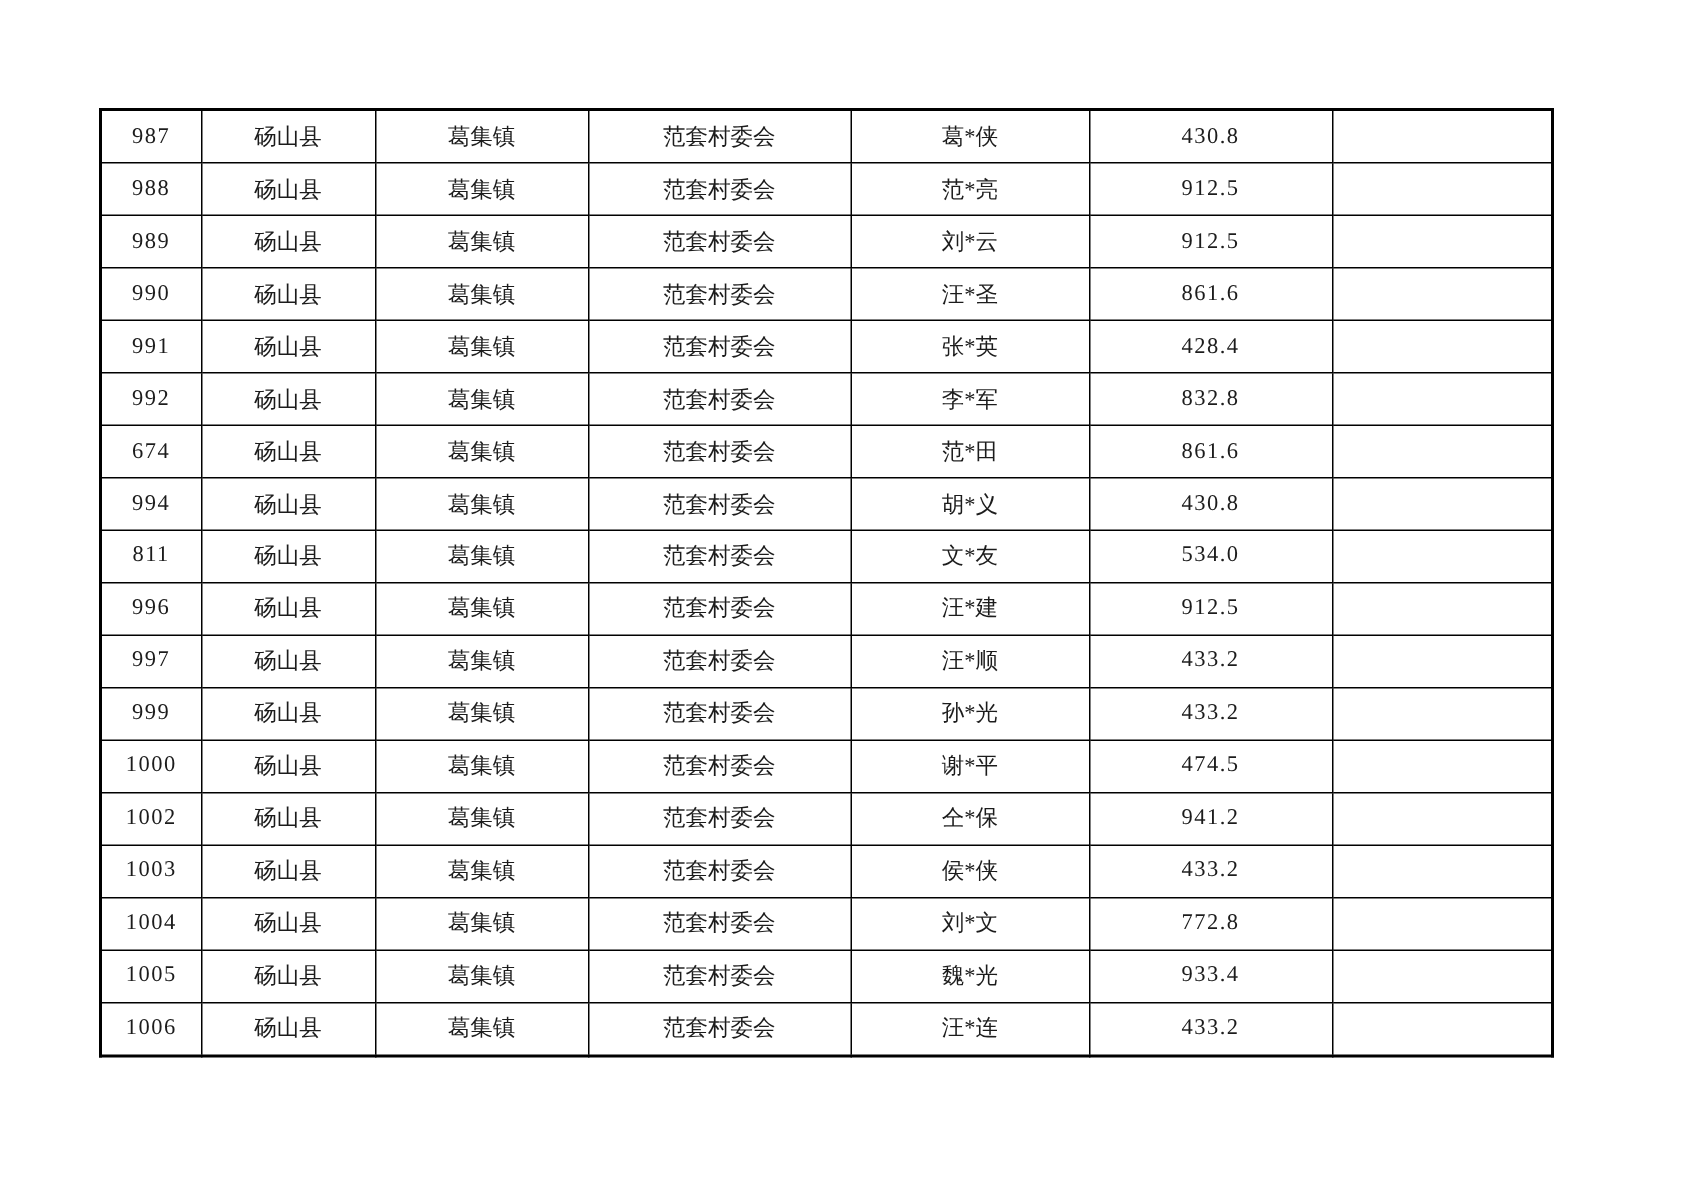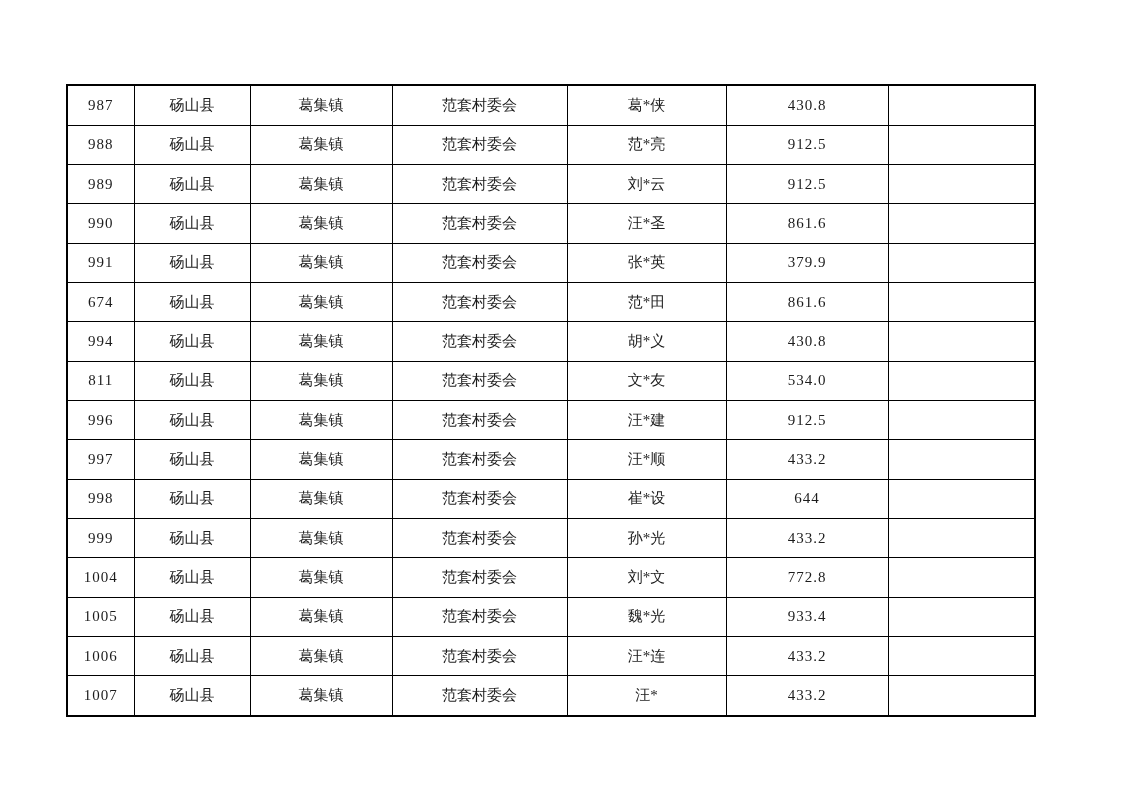--- a/index.html
+++ b/index.html
@@ -13,21 +13,21 @@
   }
   .page {
     position: relative;
     width: 1122px;
     height: 794px;
     background: #ffffff;
   }
   table.data-table {
     position: absolute;
     left: 66px;
-    top: 84px;
+    top: 72px;
     width: 968px;
     height: 633px;
     border-collapse: collapse;
     table-layout: fixed;
   }
   table.data-table td {
     border: 1.5px solid #000000;
     text-align: center;
     vertical-align: middle;
     font-size: 15px;
@@ -89,21 +89,30 @@
           <td class="col-name">汪*圣</td>
           <td class="col-amount">861.6</td>
           <td class="col-remark"></td>
         </tr>
         <tr>
           <td class="col-index">991</td>
           <td class="col-county">砀山县</td>
           <td class="col-town">葛集镇</td>
           <td class="col-village">范套村委会</td>
           <td class="col-name">张*英</td>
-          <td class="col-amount">379.9</td>
+          <td class="col-amount">428.4</td>
+          <td class="col-remark"></td>
+        </tr>
+        <tr>
+          <td class="col-index">992</td>
+          <td class="col-county">砀山县</td>
+          <td class="col-town">葛集镇</td>
+          <td class="col-village">范套村委会</td>
+          <td class="col-name">李*军</td>
+          <td class="col-amount">832.8</td>
           <td class="col-remark"></td>
         </tr>
         <tr>
           <td class="col-index">674</td>
           <td class="col-county">砀山县</td>
           <td class="col-town">葛集镇</td>
           <td class="col-village">范套村委会</td>
           <td class="col-name">范*田</td>
           <td class="col-amount">861.6</td>
           <td class="col-remark"></td>
@@ -138,34 +147,52 @@
         <tr>
           <td class="col-index">997</td>
           <td class="col-county">砀山县</td>
           <td class="col-town">葛集镇</td>
           <td class="col-village">范套村委会</td>
           <td class="col-name">汪*顺</td>
           <td class="col-amount">433.2</td>
           <td class="col-remark"></td>
         </tr>
         <tr>
-          <td class="col-index">998</td>
-          <td class="col-county">砀山县</td>
-          <td class="col-town">葛集镇</td>
-          <td class="col-village">范套村委会</td>
-          <td class="col-name">崔*设</td>
-          <td class="col-amount">644</td>
-          <td class="col-remark"></td>
-        </tr>
-        <tr>
           <td class="col-index">999</td>
           <td class="col-county">砀山县</td>
           <td class="col-town">葛集镇</td>
           <td class="col-village">范套村委会</td>
           <td class="col-name">孙*光</td>
+          <td class="col-amount">433.2</td>
+          <td class="col-remark"></td>
+        </tr>
+        <tr>
+          <td class="col-index">1000</td>
+          <td class="col-county">砀山县</td>
+          <td class="col-town">葛集镇</td>
+          <td class="col-village">范套村委会</td>
+          <td class="col-name">谢*平</td>
+          <td class="col-amount">474.5</td>
+          <td class="col-remark"></td>
+        </tr>
+        <tr>
+          <td class="col-index">1002</td>
+          <td class="col-county">砀山县</td>
+          <td class="col-town">葛集镇</td>
+          <td class="col-village">范套村委会</td>
+          <td class="col-name">仝*保</td>
+          <td class="col-amount">941.2</td>
+          <td class="col-remark"></td>
+        </tr>
+        <tr>
+          <td class="col-index">1003</td>
+          <td class="col-county">砀山县</td>
+          <td class="col-town">葛集镇</td>
+          <td class="col-village">范套村委会</td>
+          <td class="col-name">侯*侠</td>
           <td class="col-amount">433.2</td>
           <td class="col-remark"></td>
         </tr>
         <tr>
           <td class="col-index">1004</td>
           <td class="col-county">砀山县</td>
           <td class="col-town">葛集镇</td>
           <td class="col-village">范套村委会</td>
           <td class="col-name">刘*文</td>
           <td class="col-amount">772.8</td>
@@ -179,27 +206,18 @@
           <td class="col-name">魏*光</td>
           <td class="col-amount">933.4</td>
           <td class="col-remark"></td>
         </tr>
         <tr>
           <td class="col-index">1006</td>
           <td class="col-county">砀山县</td>
           <td class="col-town">葛集镇</td>
           <td class="col-village">范套村委会</td>
           <td class="col-name">汪*连</td>
-          <td class="col-amount">433.2</td>
-          <td class="col-remark"></td>
-        </tr>
-        <tr>
-          <td class="col-index">1007</td>
-          <td class="col-county">砀山县</td>
-          <td class="col-town">葛集镇</td>
-          <td class="col-village">范套村委会</td>
-          <td class="col-name">汪*</td>
           <td class="col-amount">433.2</td>
           <td class="col-remark"></td>
         </tr>
       </tbody>
   </table>
 </div>
 
 </body></html>

